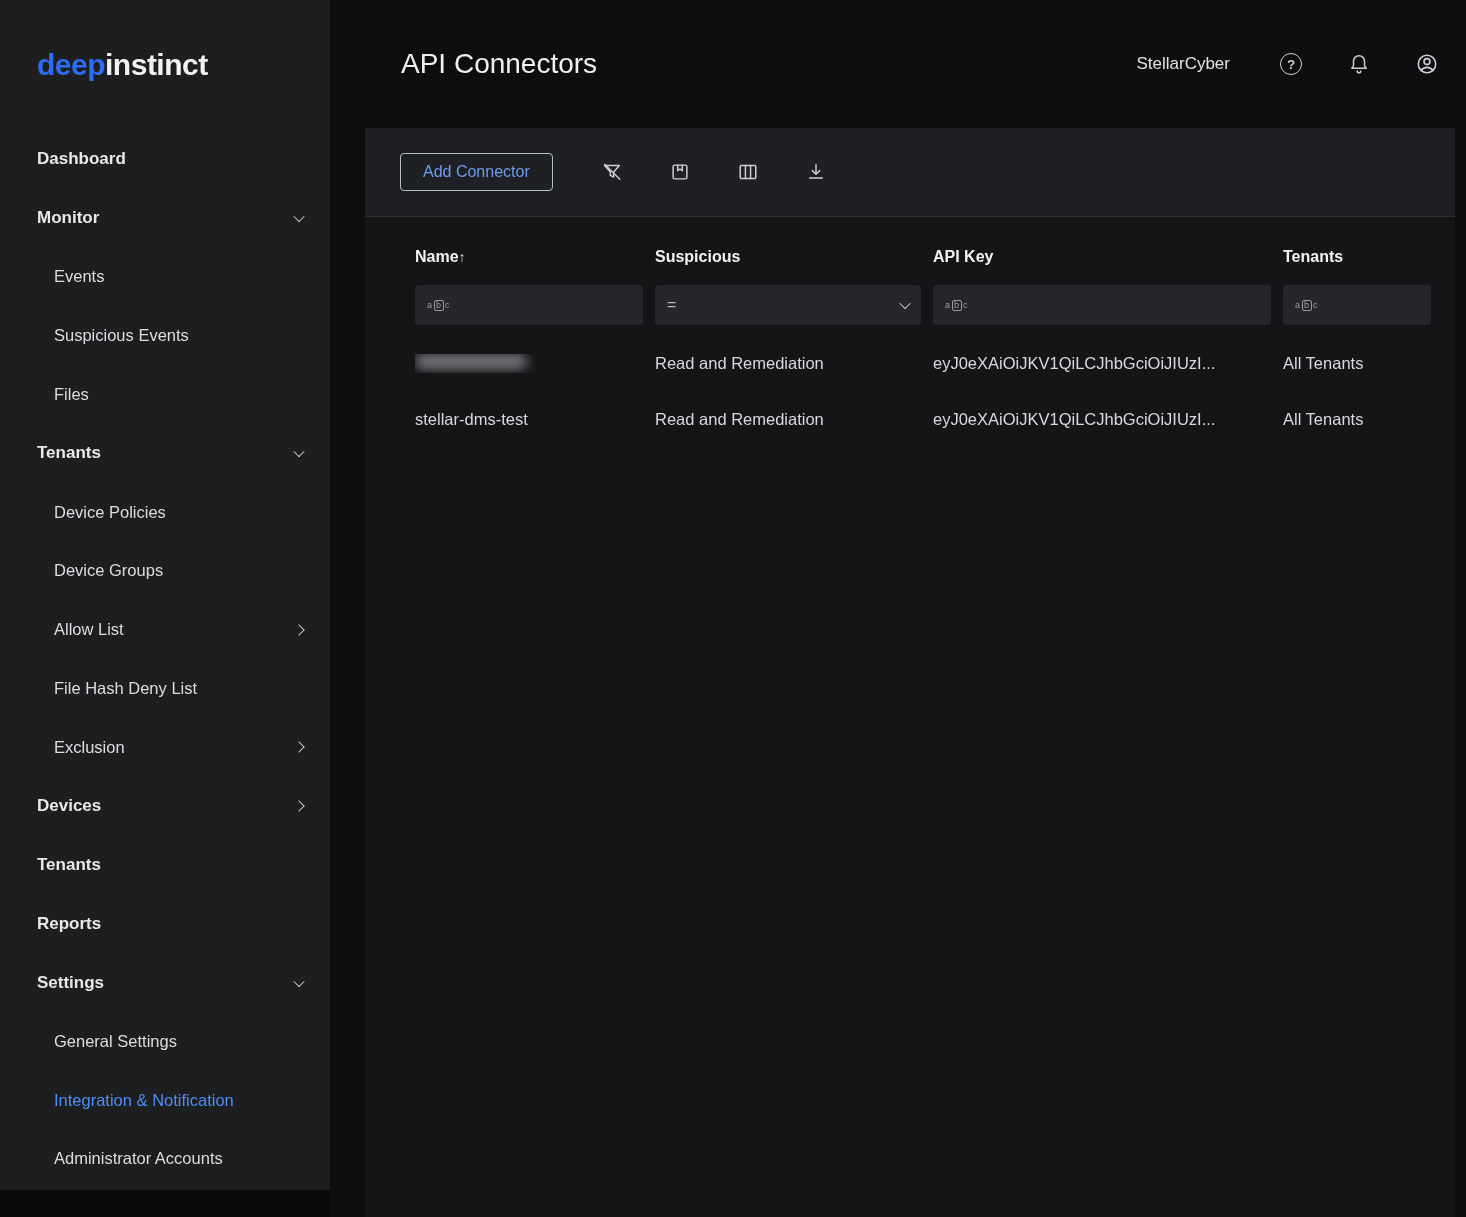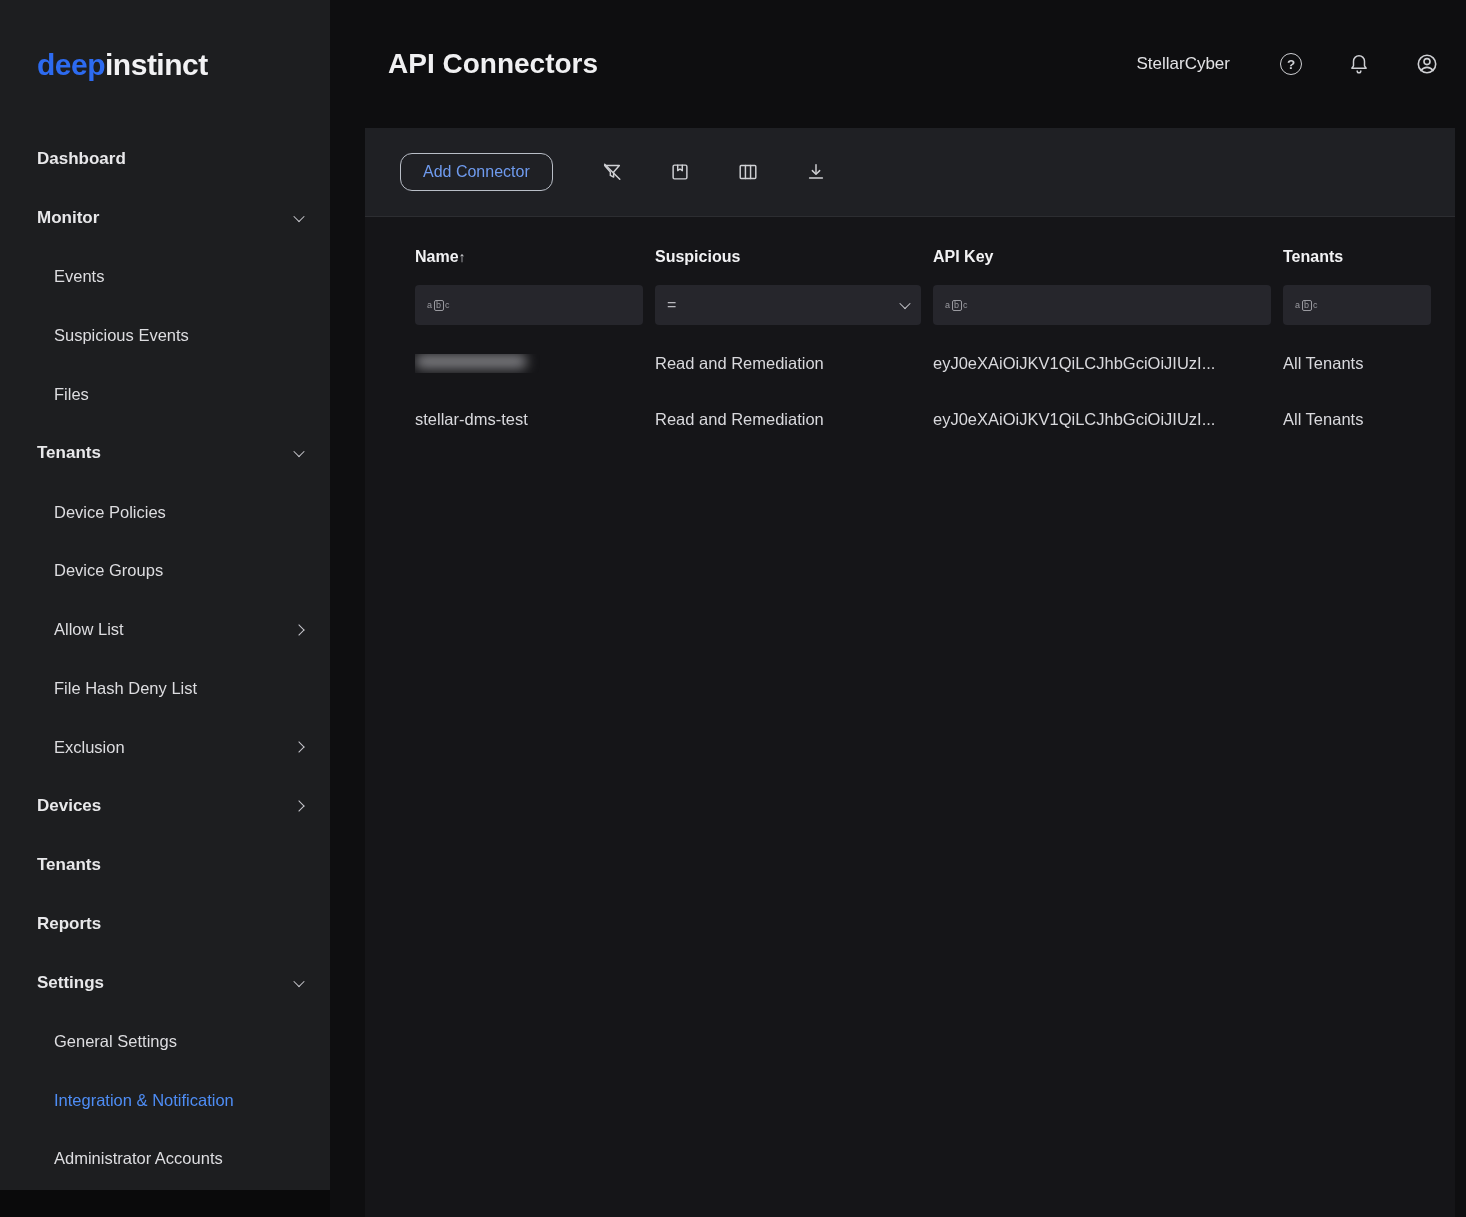--- a/index.html
+++ b/index.html
@@ -16,33 +16,33 @@
   .nav-item.lvl1 { padding-left:54px; font-weight:400; font-size:16.5px; color:#dddde0; }
   .nav-item .nav-label { flex:1; }
   .nav-item.active .nav-label { color:#4e8df5; }
   .chev { width:8px; height:8px; border-right:1.6px solid #c7c7cc; border-bottom:1.6px solid #c7c7cc; display:inline-block; }
   .chev.down { transform:rotate(45deg) translate(-1px,-1px); }
   .chev.right { transform:rotate(-45deg); }
 
   
   .main { flex:1; height:1217px; background:#0e0e10; display:flex; flex-direction:column; }
   .topbar { height:128px; display:flex; align-items:center; padding:0 44px 0 58px; flex:0 0 128px; }
-  .page-title { font-size:28px; font-weight:700; color:#f0f0f2; flex:1; }
+  .page-title { font-size:28px; font-weight:400; color:#f0f0f2; flex:1;margin-left:13px; }
   .topbar-right { display:flex; align-items:center; gap:42px; }
   .tenant-label { font-size:17px; color:#e2e2e5; margin-right:6px; }
   .icon-btn { width:26px; height:26px; display:flex; align-items:center; justify-content:center; cursor:pointer; }
   .help-circle { width:22px; height:22px; border:1.7px solid #cfd0d4; border-radius:50%; color:#cfd0d4; font-size:13.5px; font-weight:700; display:flex; align-items:center; justify-content:center; }
   svg.ic { stroke:#cfd0d4; fill:none; stroke-width:1.6; stroke-linecap:round; stroke-linejoin:round; }
 
   
   .panel { margin:0 29px 0 35px; background:#151518; flex:1; display:flex; flex-direction:column; }
   .toolbar { height:89px; background:#1f2024; border-bottom:1px solid #2c2d31; display:flex; align-items:center; padding:0 34px 0 35px; flex:0 0 89px; }
   .items-count { font-size:17px; color:#e5e5e8; flex:1; }
   .toolbar-right { display:flex; align-items:center; gap:42px; }
-  .add-btn { background:transparent; border:1px solid #b9bec7; border-radius:12px; color:#6f9bef; font-size:16px; font-weight:500; padding:9px 22px; cursor:pointer; font-family:inherit; margin-right:4px; }
+  .add-btn { background:transparent; border:1px solid #b9bec7; border-radius:4px; color:#6f9bef; font-size:16px; font-weight:500; padding:9px 22px; cursor:pointer; font-family:inherit; margin-right:4px; }
 
   
   .tablewrap { padding:0 12px 0 50px; }
   .trow { display:grid; grid-template-columns:240px 278px 350px 160px; column-gap:0; }
   .thead { padding-top:22px; height:58px; }
   .th { display:flex; align-items:center; font-size:16px; font-weight:700; color:#f2f2f4; cursor:pointer; }
   .sort-arrow { font-size:14px; color:#d6d6da; }
   .filters { height:60px; align-items:center; }
   .filter-box { height:40px; width:calc(100% - 12px); background:#26262c; border-radius:4px; display:flex; align-items:center; padding:0 12px; cursor:text; }
   .filter-box.select { cursor:pointer; }

